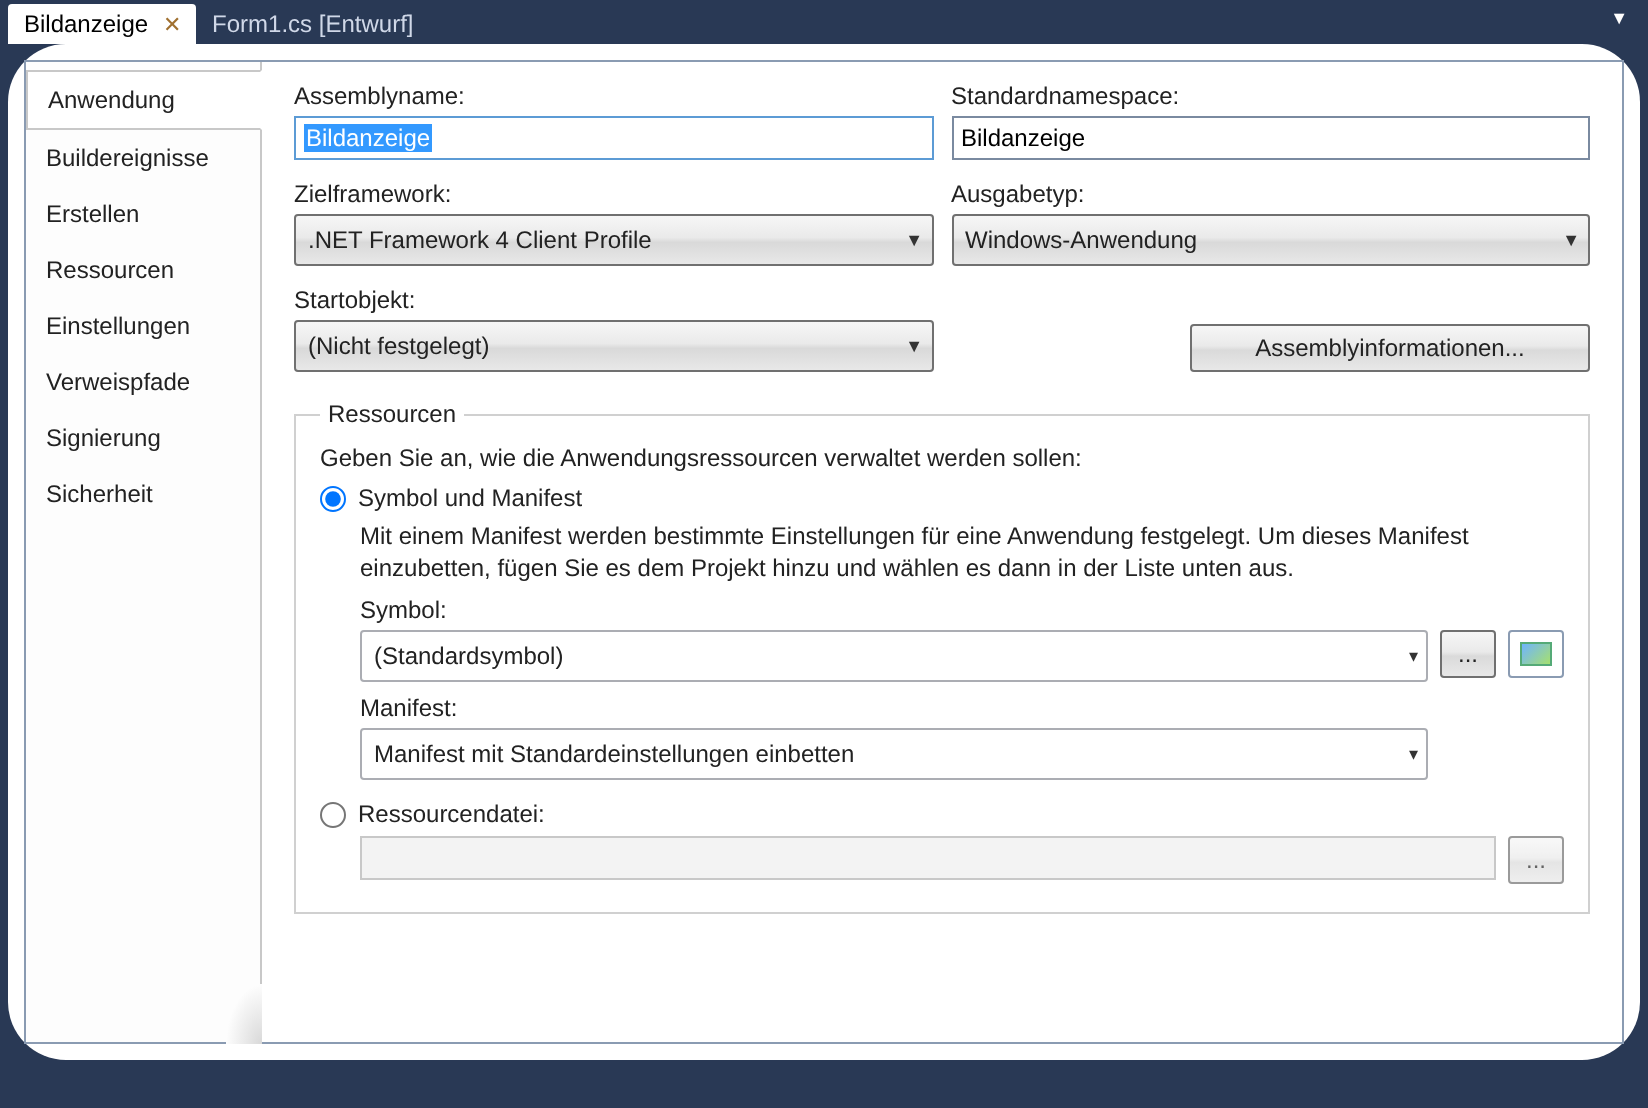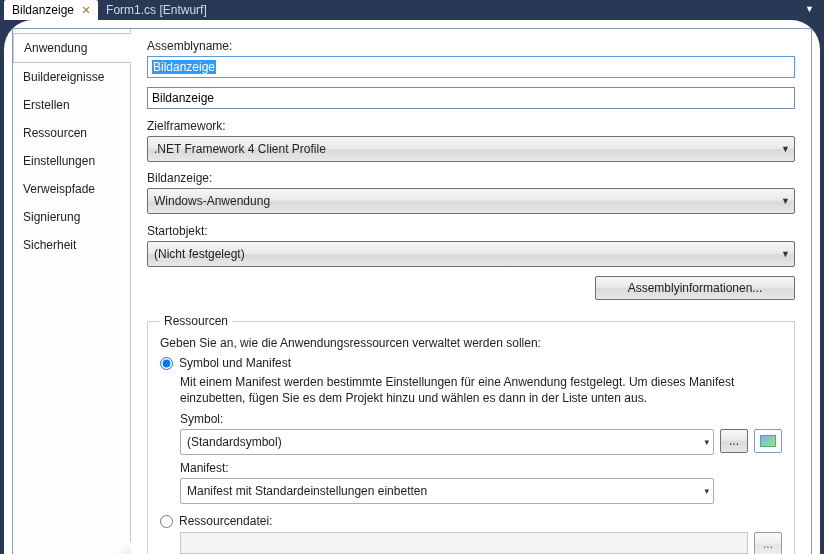--- a/index.html
+++ b/index.html
@@ -20,21 +20,21 @@
 
   
   .leftnav { width: 118px; border-right: 1px solid #c8c8c8; background: #fdfdfd; padding-top: 4px; position: relative; }
   .leftnav::after { content:""; position:absolute; right:-1px; bottom:-1px; width:18px; height:30px;
     background: radial-gradient(ellipse at 100% 100%, #d8d8d8 0%, #fdfdfd 70%); }
   .nav-item { padding: 7px 10px; font-size: 12px; color: #222; cursor: default; }
   .nav-item.active { background: #fff; border: 1px solid #c8c8c8; border-right: 1px solid #fff; margin-right: -1px; }
 
   
   .content { flex: 1; padding: 10px 16px 0 16px; font-size: 12px; color: #222; overflow: hidden; }
-  .two-col { display: flex; gap: 9px; flex-direction: column; }
+  .two-col { display: flex; gap: 9px; }
   .col { flex: 1; display: flex; flex-direction: column; }
   .lbl { font-size: 12px; margin-bottom: 3px; }
 
   input.text { width: 100%; height: 22px; border: 1px solid #7a8aa0; padding: 1px 4px; font-size: 12px; background: #fff; }
   .selected-text { background: #3399ff; color: #fff; padding: 0 1px; }
 
   .combo { width: 100%; height: 23px; border: 1px solid #707070; background: linear-gradient(#f6f6f6 0%, #eaeaea 45%, #d9d9d9 55%, #e8e8e8 100%);
     display: flex; align-items: center; padding: 12px 6px; font-size: 12px; position: relative; cursor: default; border-radius: 2px;}
   .combo .arrow { position: absolute; right: 4px; top: 50%; transform: translateY(-50%); font-size: 9px; color: #333; }
   .combo.flat { background: #fff; border: 1px solid #abadb3; }
@@ -92,54 +92,55 @@
       <div class="content">
 
         <div class="two-col">
           <div class="col">
             <div class="lbl">Assemblyname:</div>
             <div class="text sel" style="border:1px solid #5c9bd5; height:22px; padding:1px 4px; display:flex; align-items:center; background:#fff;">
               <span class="selected-text">Bildanzeige</span>
             </div>
           </div>
           <div class="col">
+            <div class="lbl">Standardnamespace:</div>
             <input class="text" type="text" value="Bildanzeige" style="">
           </div>
         </div>
 
         <div class="row-gap"></div>
 
         <div class="two-col">
           <div class="col">
             <div class="lbl">Zielframework:</div>
             <div class="combo">
               <span>.NET Framework 4 Client Profile</span>
               <span class="arrow">▼</span>
             </div>
           </div>
           <div class="col">
-            <div class="lbl">Bildanzeige:</div>
+            <div class="lbl">Ausgabetyp:</div>
             <div class="combo">
               <span>Windows-Anwendung</span>
               <span class="arrow">▼</span>
             </div>
           </div>
         </div>
 
         <div class="row-gap"></div>
 
         <div class="two-col">
           <div class="col">
             <div class="lbl">Startobjekt:</div>
             <div class="combo">
               <span>(Nicht festgelegt)</span>
               <span class="arrow">▼</span>
             </div>
           </div>
-          <div class="col" style="justify-content:center; align-items:flex-end;">
+          <div class="col" style="justify-content:flex-end; align-items:flex-end;">
             <div class="btn" style="width:200px;">
               <span>Assemblyinformationen...</span>
             </div>
           </div>
         </div>
 
         <fieldset class="group">
           <legend>Ressourcen</legend>
           <div>Geben Sie an, wie die Anwendungsressourcen verwaltet werden sollen:</div>
 

